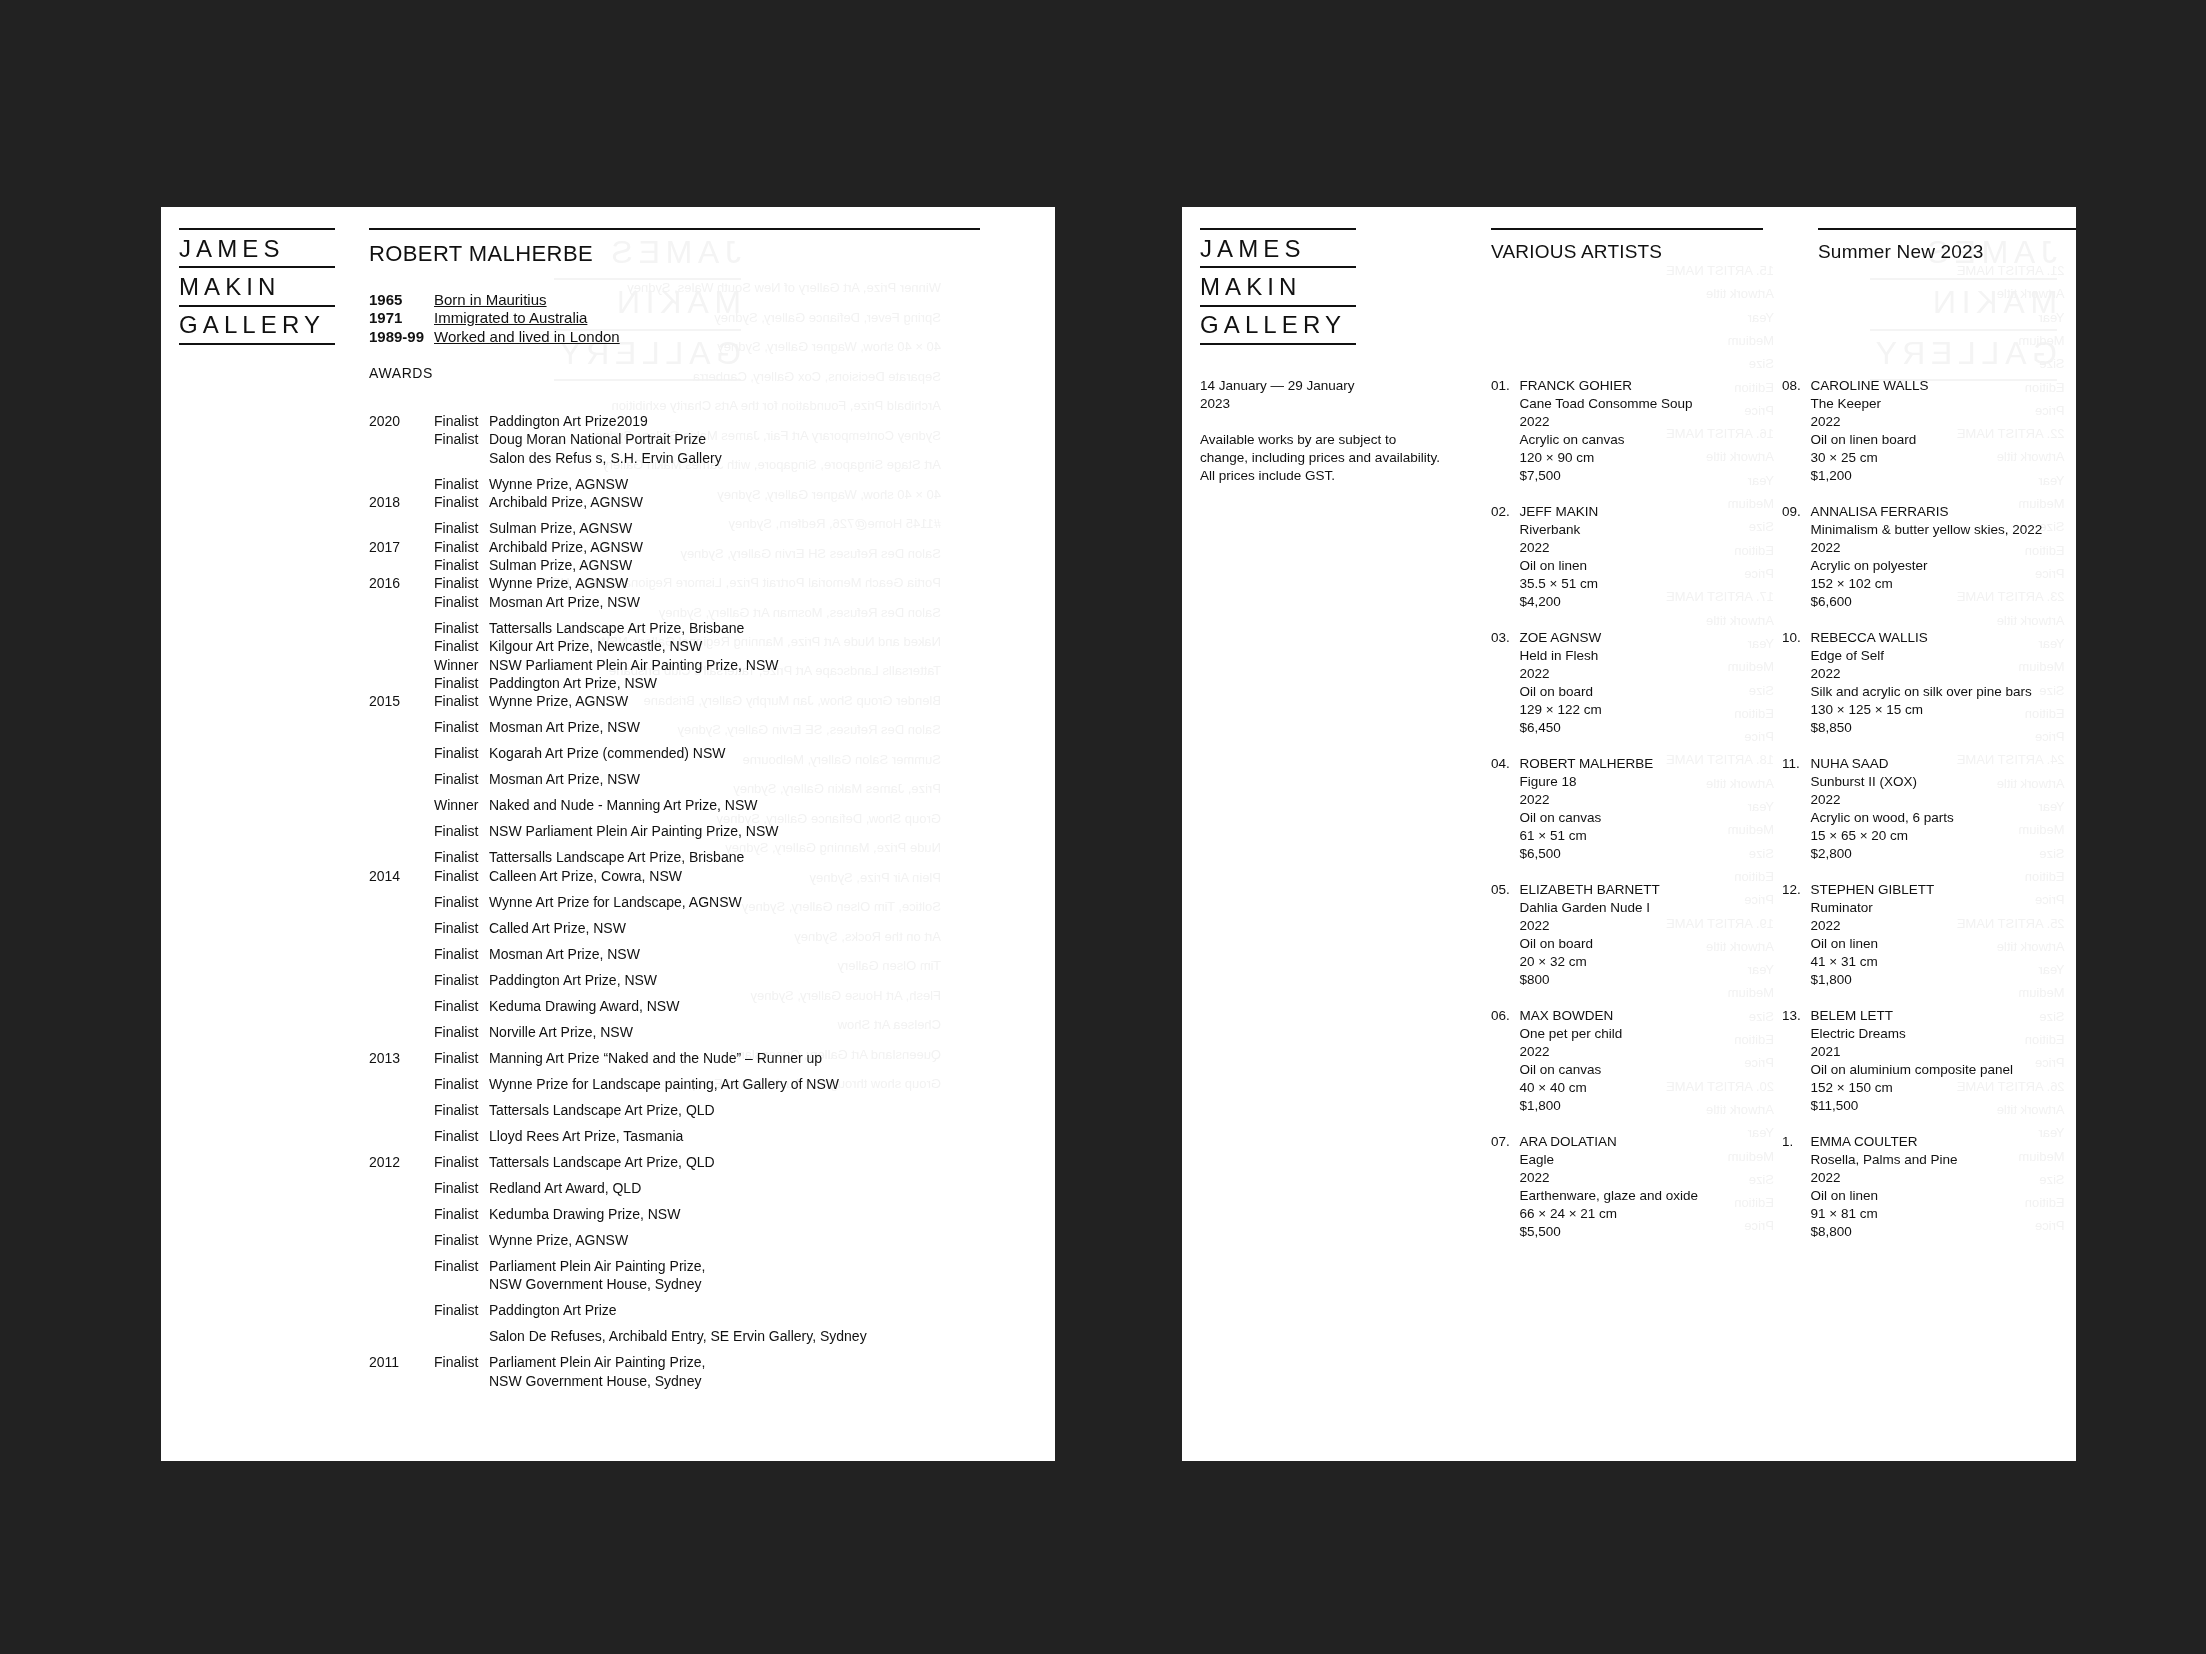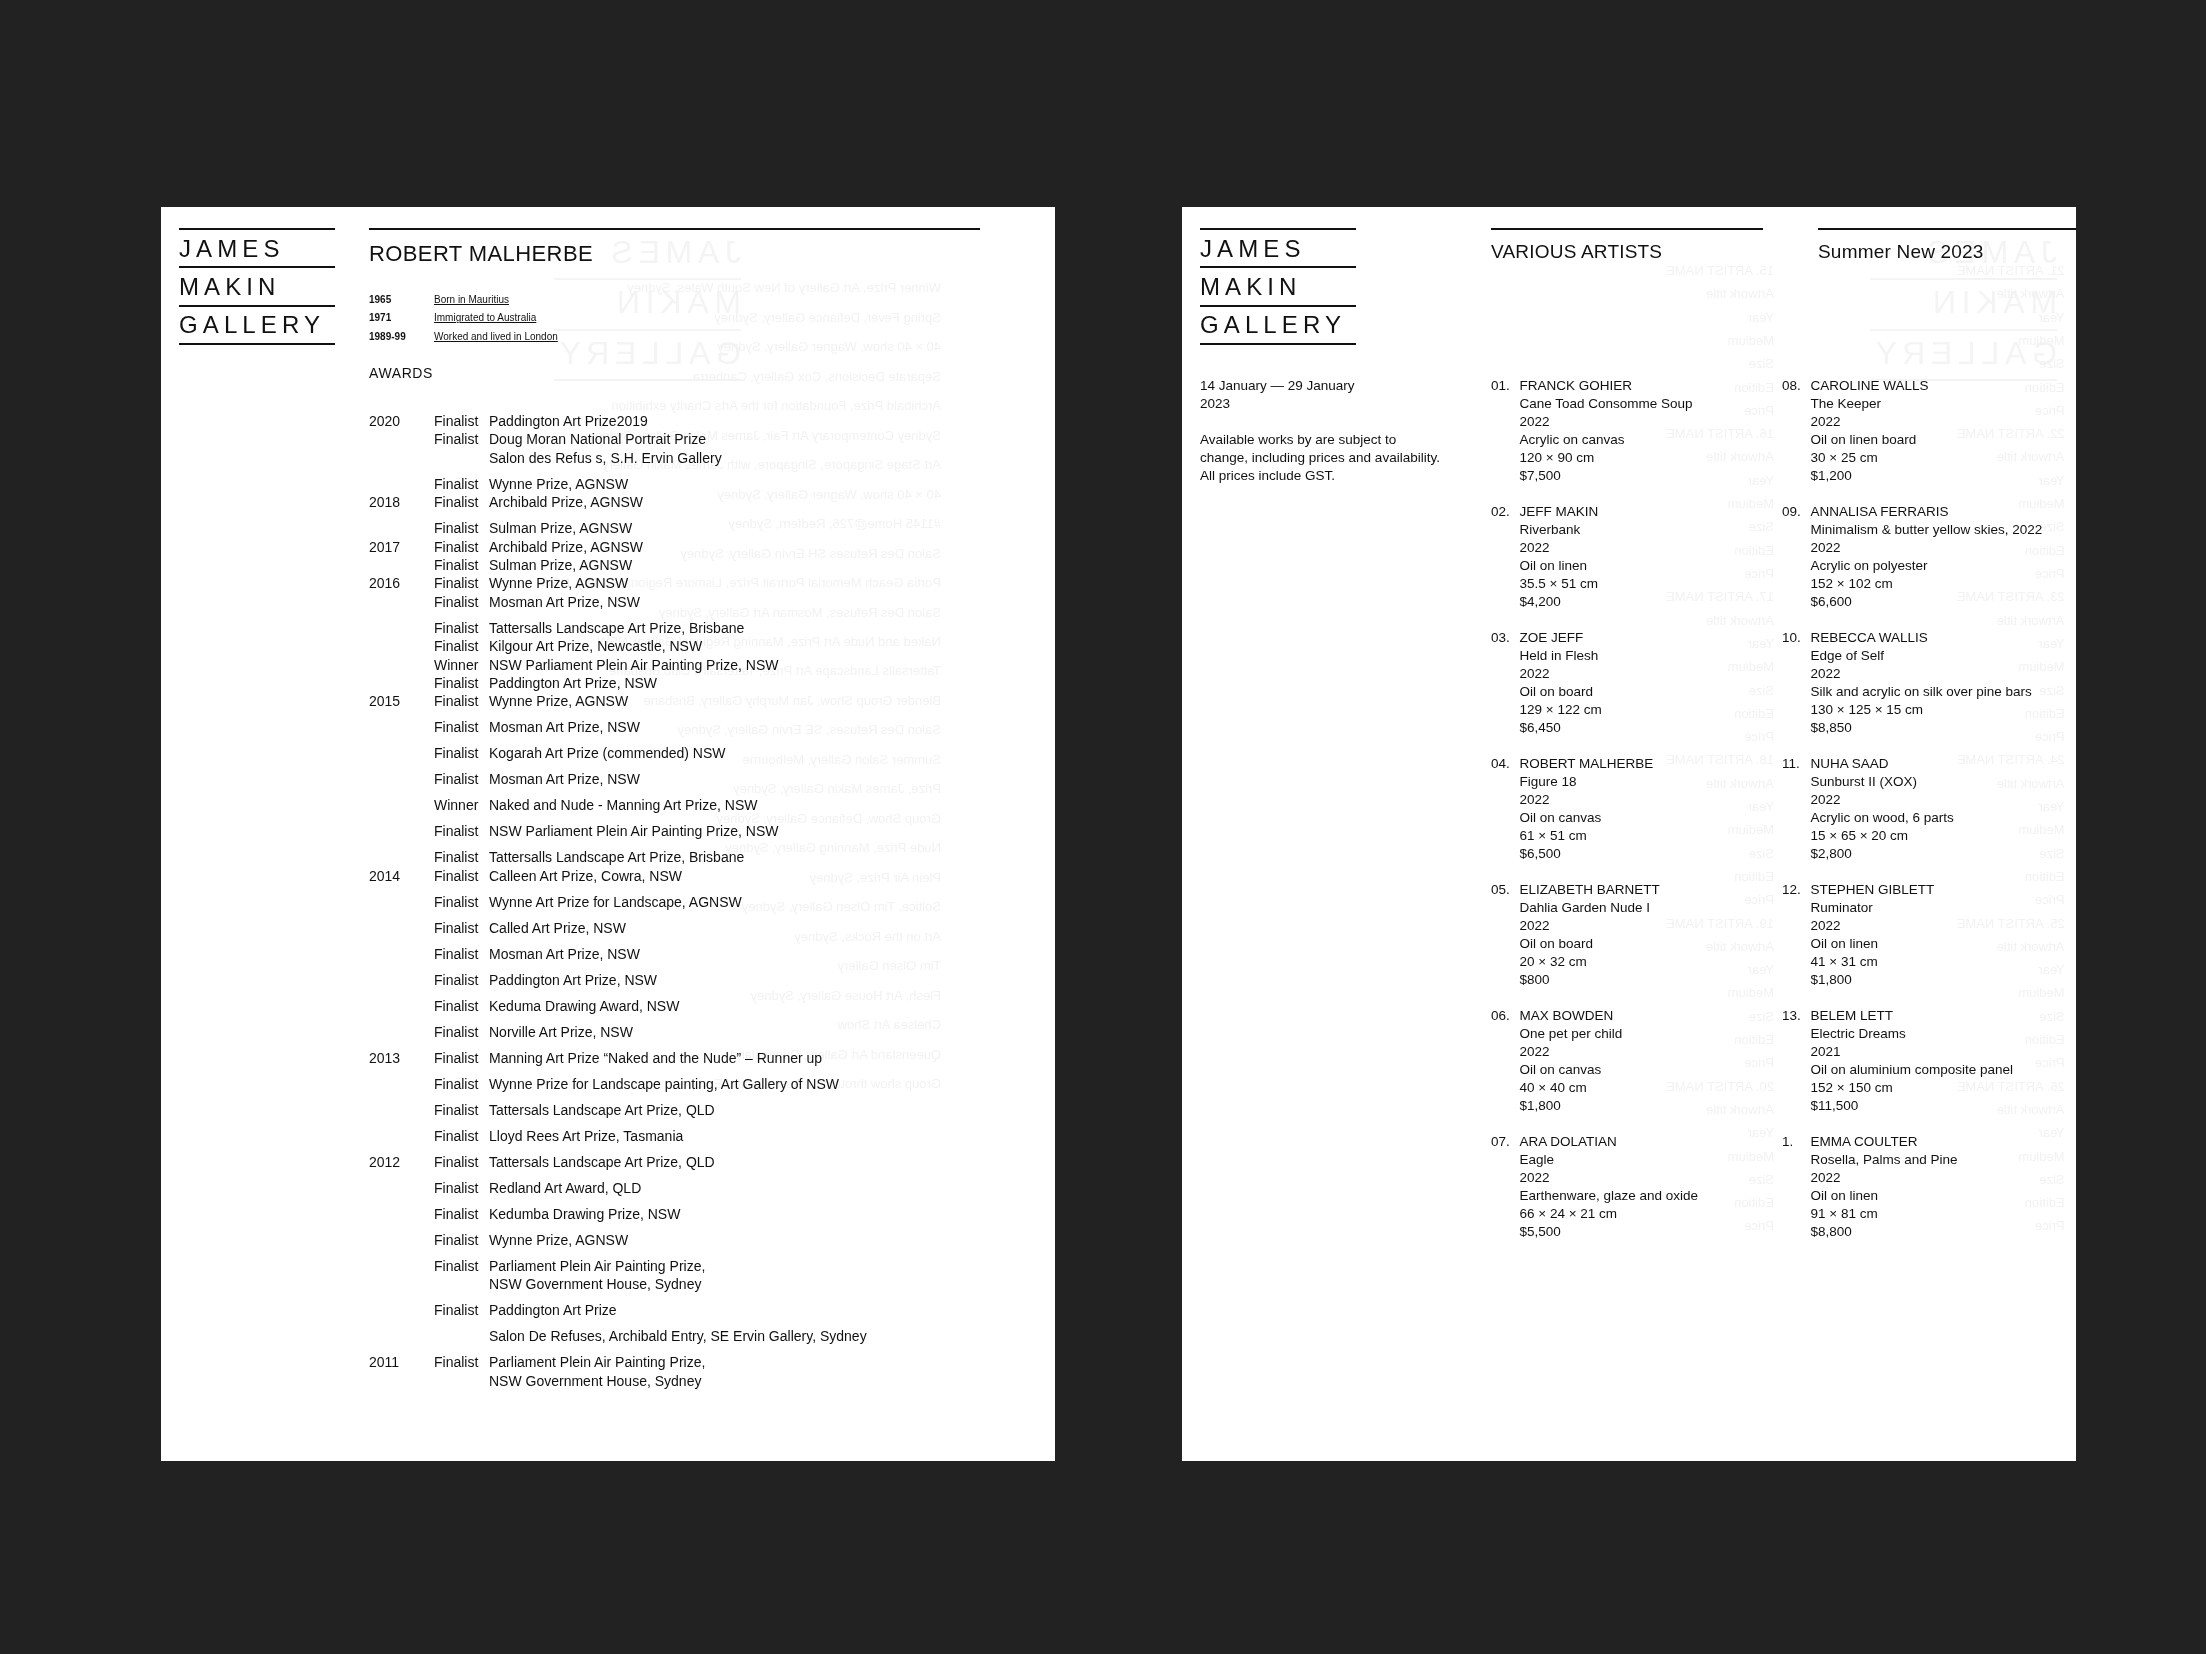--- a/index.html
+++ b/index.html
@@ -81,21 +81,21 @@
     padding-top: 11.4px;
     font-size: 22px;
     letter-spacing: 0.4px;
     color: #111;
   }
 
   .bio {
     position: absolute;
     left: 208px; top: 84px;
     width: 618px;
-    font-size: 10px;
+    font-size: 15px;
     line-height: 18.4px;
     color: #111;
   }
   .bio-row { display: flex; }
   .bio-row .yr { width: 65px; font-weight: 700; flex: none; }
   .bio-row .txt { flex: 1; text-decoration: underline; }
 
   .awards-title {
     position: absolute;
     left: 208px; top: 158px;
@@ -593,21 +593,21 @@
             <div>Riverbank</div>
             <div>2022</div>
             <div>Oil on linen</div>
             <div>35.5 × 51 cm</div>
             <div>$4,200</div>
           </div>
         </div>
         <div class="art-item">
           <div class="art-head">
             <div class="num">03.</div>
-            <div class="name">ZOE JEFF</div>
+            <div class="name">ZOE AGNSW</div>
           </div>
           <div class="art-body">
             <div>Held in Flesh</div>
             <div>2022</div>
             <div>Oil on board</div>
             <div>129 × 122 cm</div>
             <div>$6,450</div>
           </div>
         </div>
         <div class="art-item">

